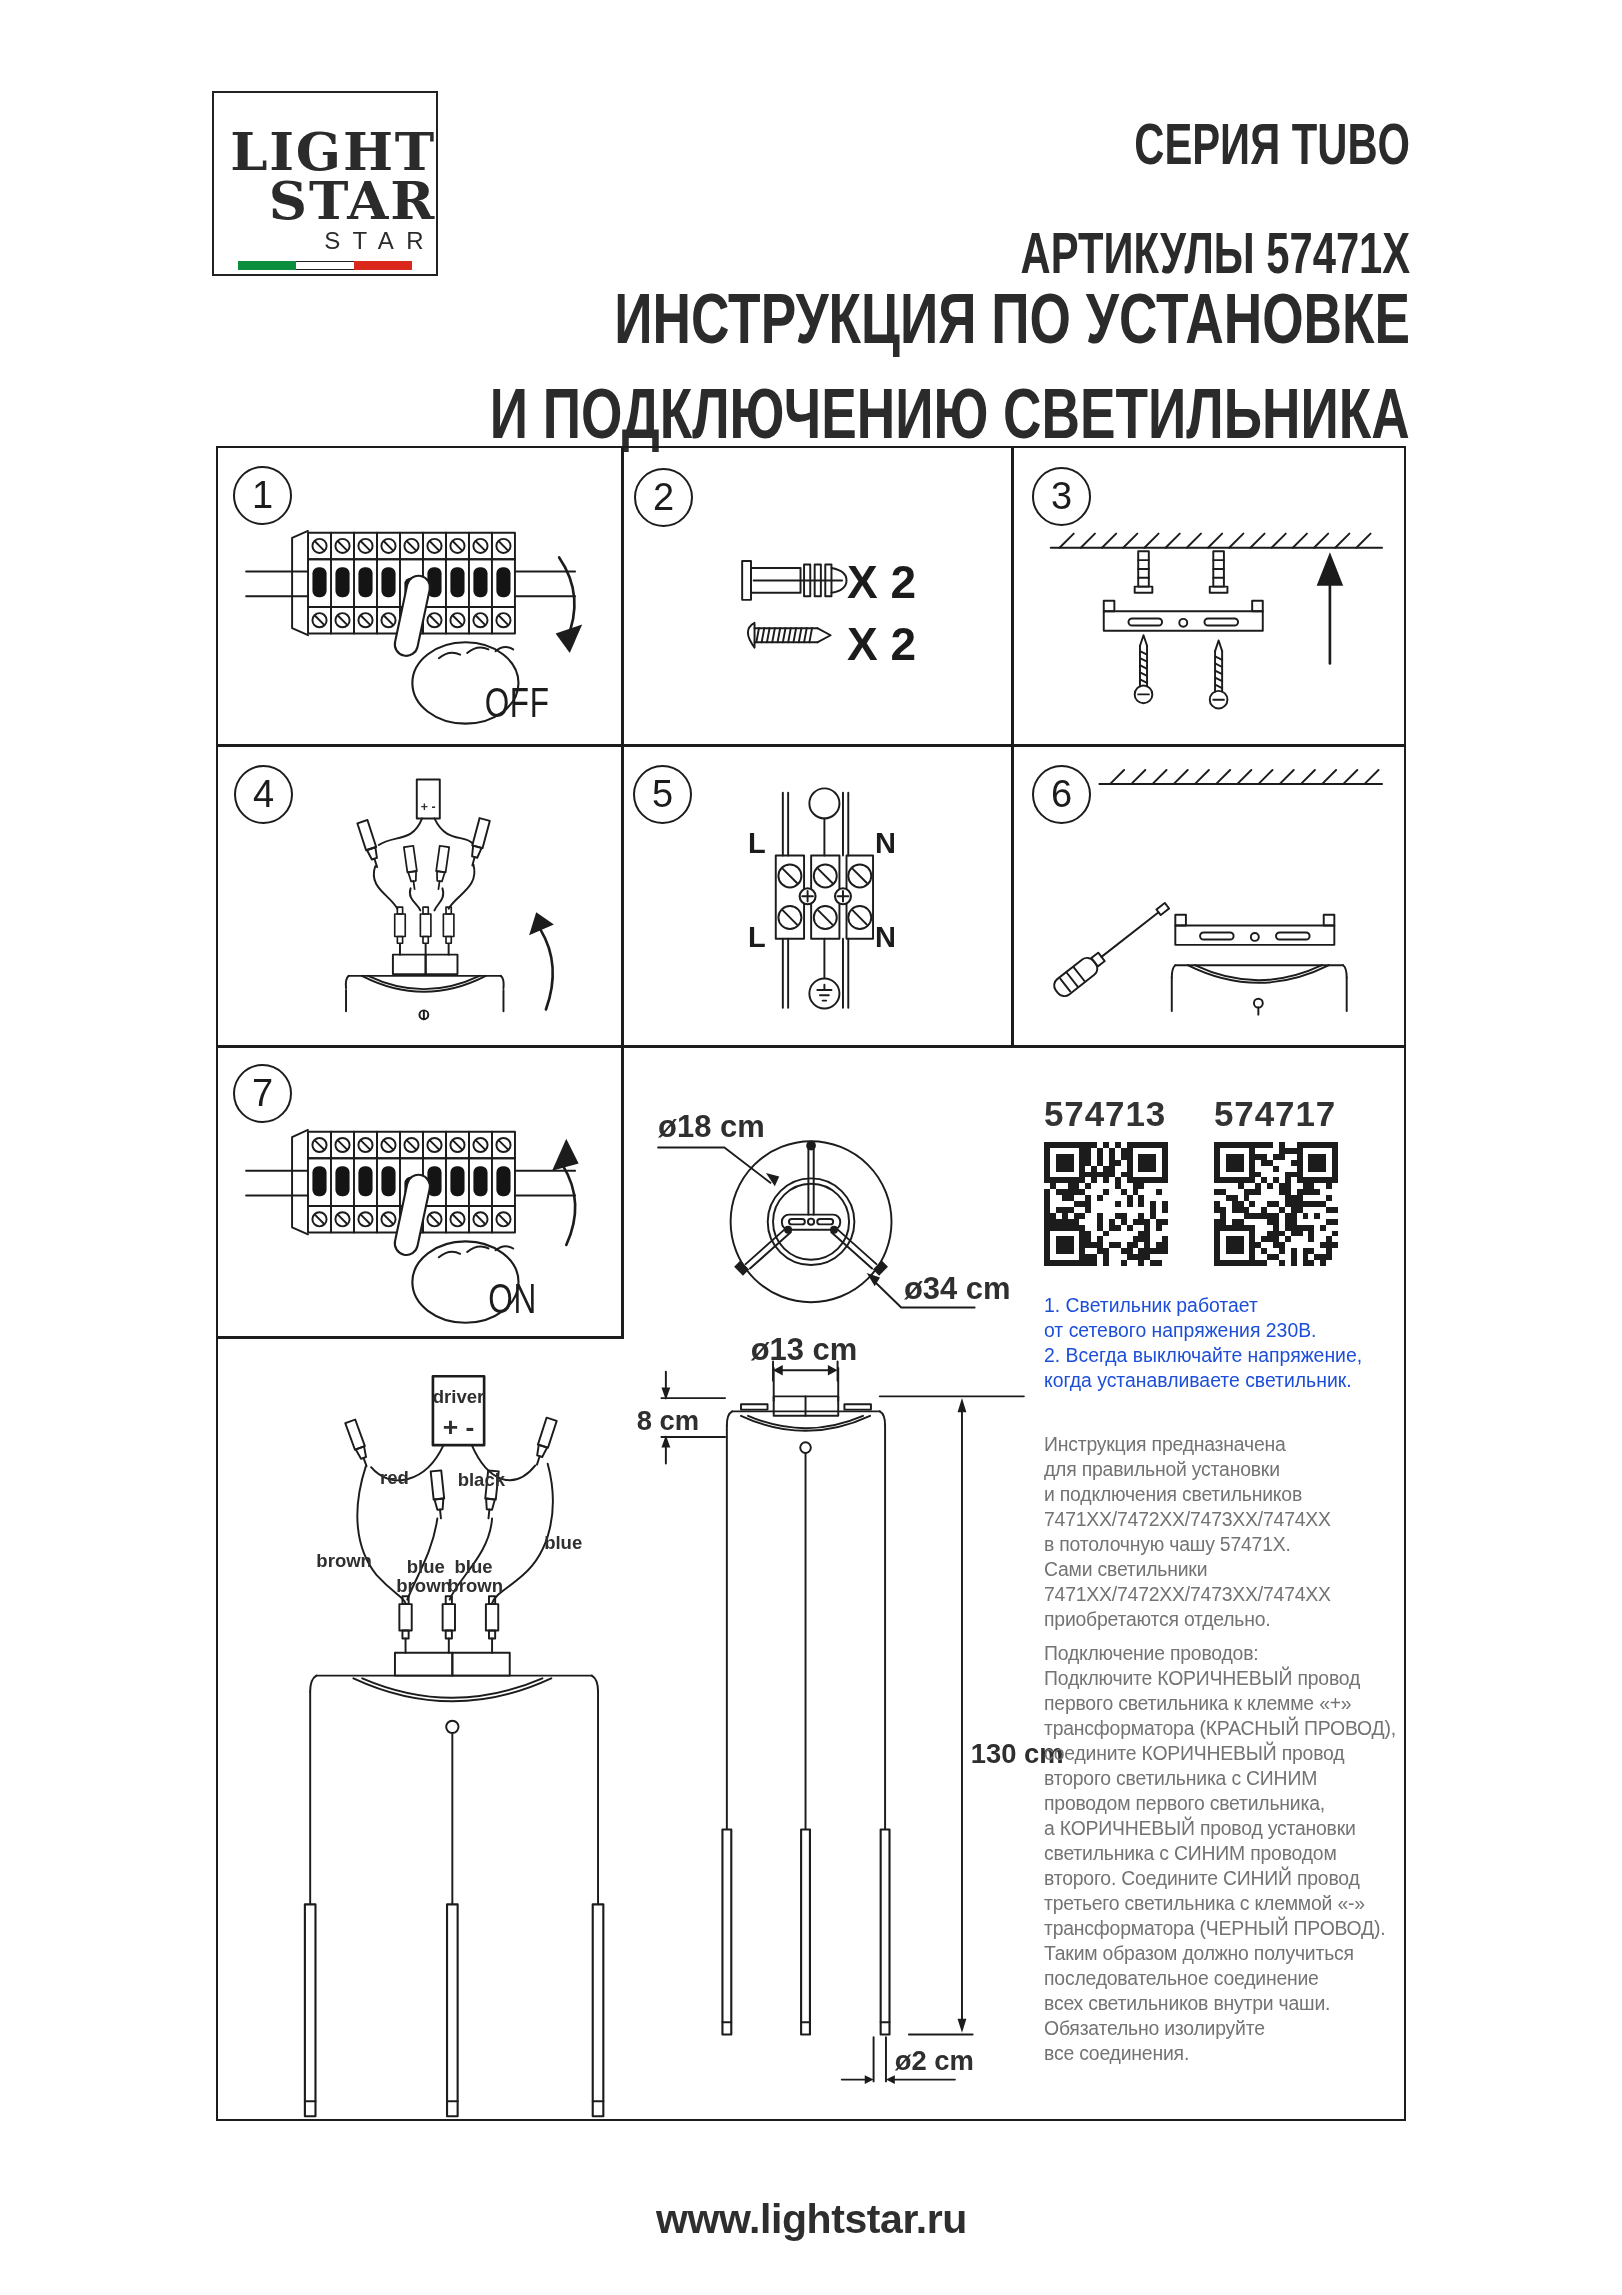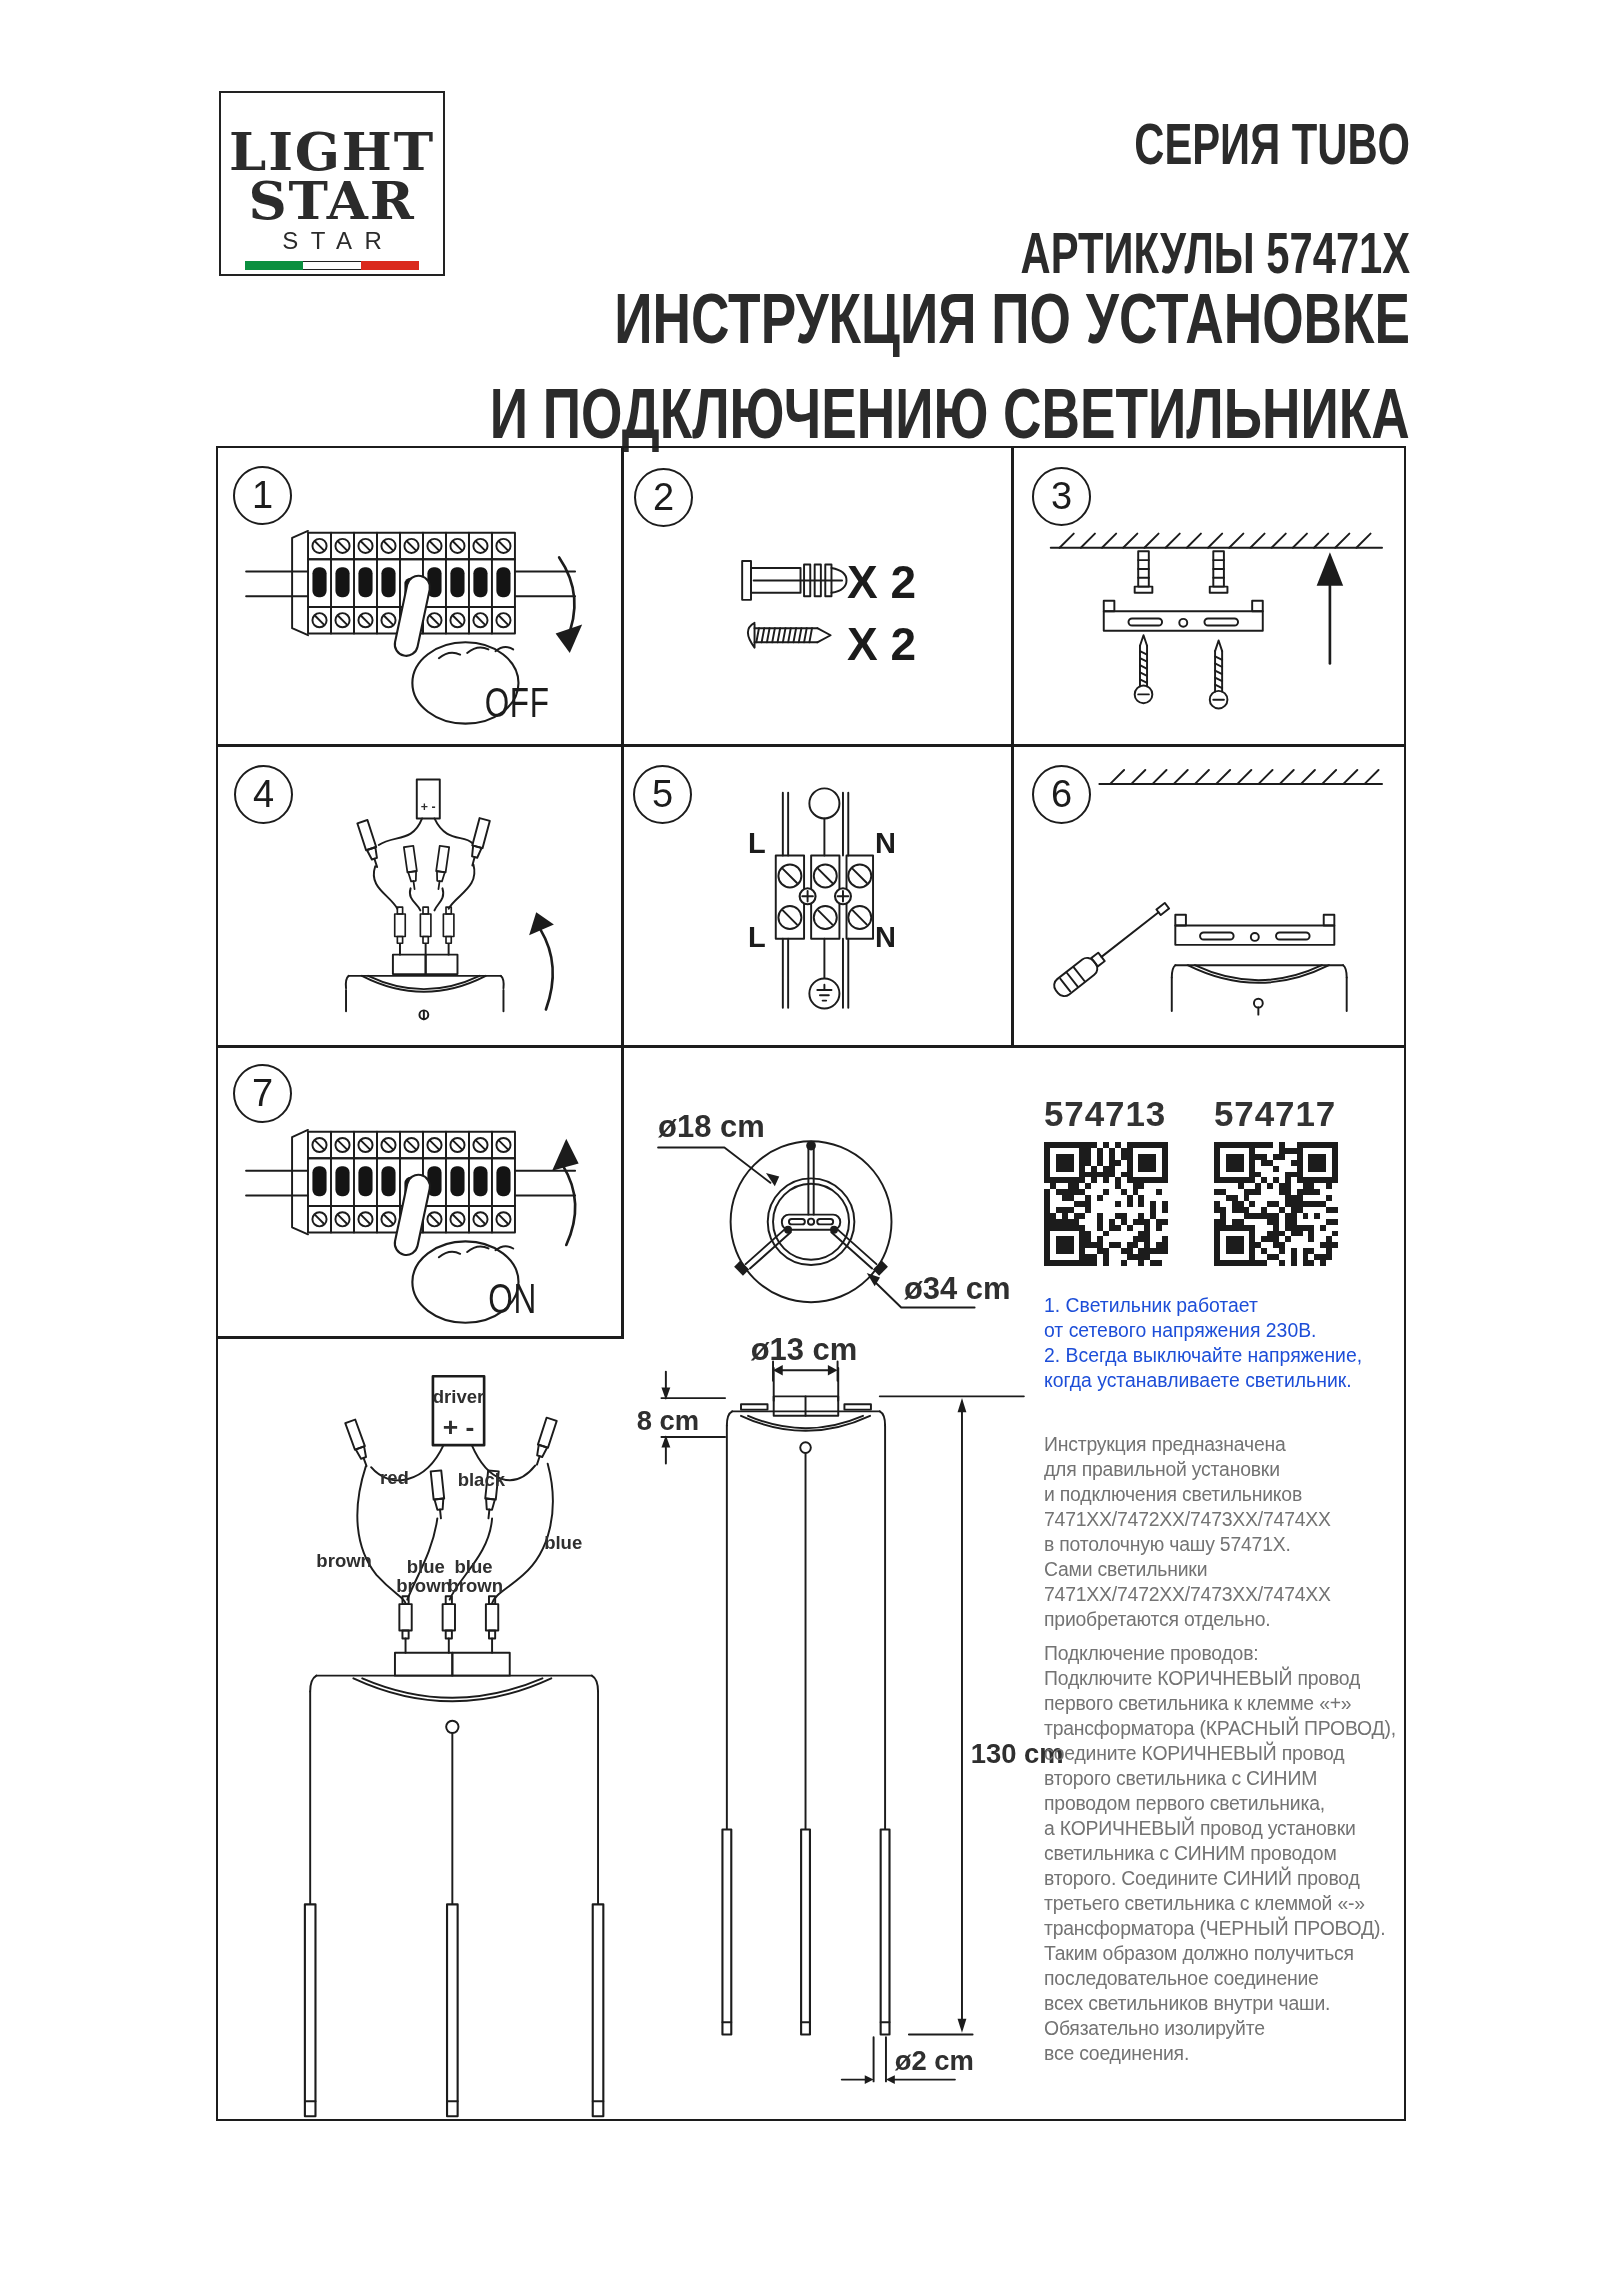--- a/index.html
+++ b/index.html
@@ -6,21 +6,21 @@
   .page{position:relative;width:1623px;height:2295px;background:#fff;
         font-family:"Liberation Sans",sans-serif;color:#2f2f2f;overflow:hidden;}
   .abs{position:absolute;}
   svg{overflow:visible;font-family:"Liberation Sans",sans-serif;}
   svg .s{stroke:#1c1c1c;fill:none;stroke-width:2.2;stroke-linecap:round;stroke-linejoin:round;}
   svg .s3{stroke:#1c1c1c;fill:none;stroke-width:3;stroke-linecap:round;stroke-linejoin:round;}
   svg .f{fill:#1c1c1c;stroke:none;}
   svg .w{fill:#ffffff;stroke:#1c1c1c;stroke-width:2.4;stroke-linejoin:round;}
   svg text{fill:#2f2f2f;}
   
-  .logo-box{left:219px;top:91px;width:222px;height:181px;border:2.7px solid #222;text-align:center;}
+  .logo-box{left:212px;top:91px;width:222px;height:181px;border:2.7px solid #222;text-align:right;}
   .logo-word{font-family:"DejaVu Serif","Liberation Serif",serif;font-weight:700;font-size:53px;
              line-height:49px;letter-spacing:1.8px;color:#2b2b2b;}
   .logo-group{font-size:24px;letter-spacing:12.4px;color:#2b2b2b;margin-top:1.8px;text-indent:12.4px;}
   .flag{display:flex;width:175px;height:8.8px;margin:6.2px auto 0 auto;}
   .flag>div{flex:1;}
   .flag .mid{background:#fff;border-top:1.8px solid #222;border-bottom:1.8px solid #222;}
   
   .hdr{right:213px;text-align:right;color:#2b2b2b;font-weight:700;white-space:nowrap;}
   .cond{display:inline-block;transform:scaleX(0.72);transform-origin:right center;}
   .cond2{display:inline-block;transform:scaleX(0.75);transform-origin:right center;}
@@ -943,15 +943,16 @@
     <path class="s" d="M108,356 q-7,4 -7,18 M420,356 q7,4 7,18"></path>
     <path class="s" d="M150,359 q112,52 224,0 M160,359 q102,44 204,0"></path>
     <circle class="s" cx="262" cy="414" r="7"></circle>
     <path class="s" d="M101,374 V615 M427,374 V615 M262,421 V615"></path>
     <rect class="w" x="95" y="615" width="12" height="240"></rect>
     <rect class="w" x="256" y="615" width="12" height="240"></rect>
     <rect class="w" x="421" y="615" width="12" height="240"></rect>
     <path class="s" d="M95,838 H107 M256,838 H268 M421,838 H433"></path>
   </svg>
 
+  <div class="abs footer"><span>www.lightstar.ru</span></div>
 
 </div>
 
 
 </body></html>

